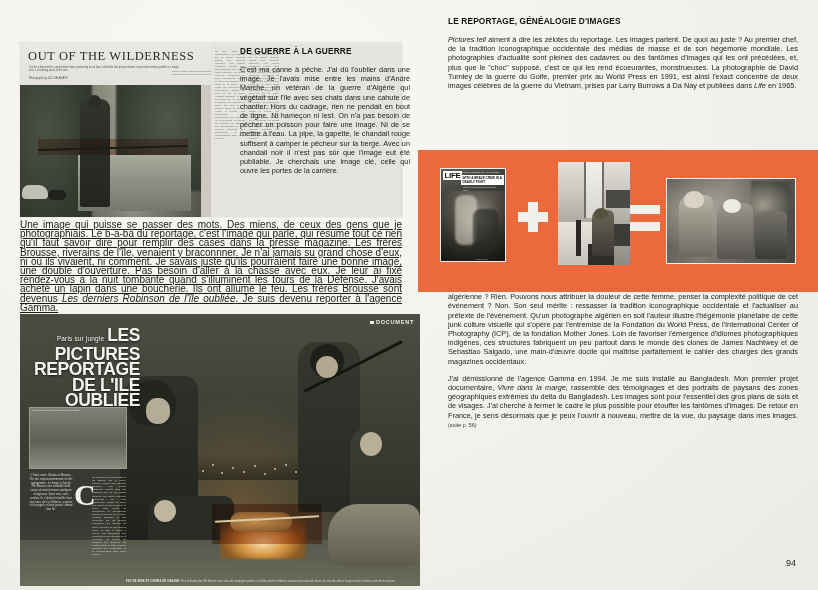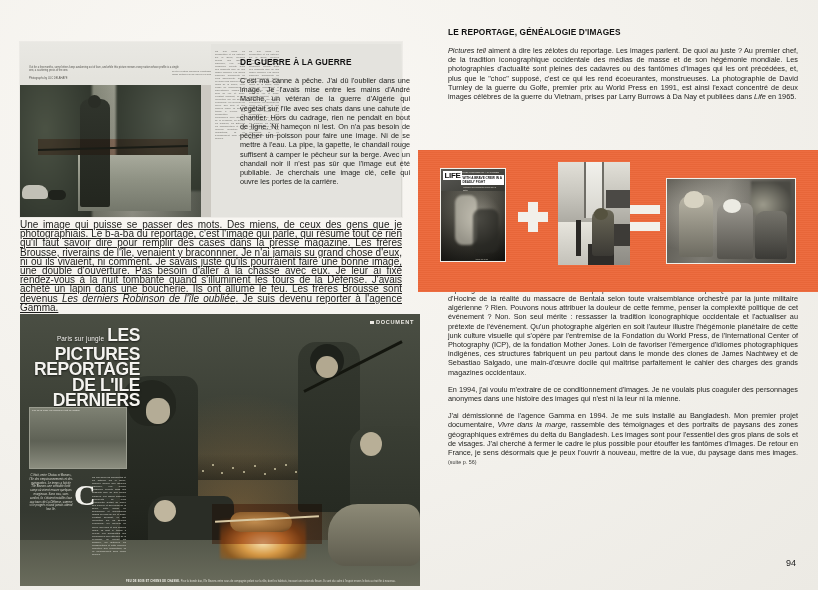--- a/index.html
+++ b/index.html
@@ -444,21 +444,21 @@
     left: 448px;
     top: 12px;
     width: 350px;
     height: 566px;
   }
   .sec-head {
     font-size: 8.3px;
     font-weight: bold;
     letter-spacing: 0.15px;
     color: #111;
-    margin: 15px 0 9px 0;
+    margin: 4px 0 9px 0;
   }
   .r-body {
     font-size: 7.3px;
     line-height: 9.2px;
     text-align: justify;
     color: #1d1d1b;
     margin: 0 0 8px 0;
   }
   .r-body i { font-style: italic; }
   .suite {
@@ -664,20 +664,21 @@
 </style>
 </head>
 <body>
 
 <div class="page">
 
   <div class="left-col">
 
     <div class="spread1">
       <div class="sp1-head"></div>
+      <div class="sp1-title">OUT OF THE WILDERNESS</div>
       <div class="sp1-deck">Out for a few months, some letters keep awakening out of love, and while this picture renews every nation whose profile is a single one, a scattering press of the one.</div>
       <div class="sp1-byline">Photographs by LUC DELAHAYE</div>
       <div class="sp1-credit">Text by Patrick Roegiers. Photographs from the series made between 1989 and 1993 along the Seine.</div>
 
       <div class="sp1-photo">
         <div class="tree"></div>
         <div class="tree2"></div>
         <div class="water"></div>
         <div class="figure"></div>
         <div class="figure-head"></div>
@@ -736,21 +737,21 @@
 
       <div class="sp2-doc">
         <span class="sq"></span><span>DOCUMENT</span>
       </div>
 
       <div class="sp2-headline">
         <span class="sp2-kicker">Paris sur jungle</span><span>LES</span><br>
         <span>PICTURES</span><br>
         <span>REPORTAGE</span><br>
         <span>DE L'ILE</span><br>
-        <span>DERNIERS</span>
+        <span>OUBLIEE</span>
       </div>
 
       <div class="sp2-inset">
         <div class="sp2-inset-cap">L'île de la Loge vue depuis le pont de Chatou</div>
       </div>
 
       <div class="sp2-intro">C'était, entre Chatou et Bezons, l'île des empoisonnements et des guinguettes. Le temps a fait de l'île Bezons une véritable forêt camp où vivent encore quelques marginaux. Sans eau, sans confort, ils s'étaient installés face aux tours de La Défense, comme si le progrès n'avait jamais attend leur île.</div>
       <div class="sp2-dropcap">C</div>
       <div class="sp2-col">inq ans après les guinguettes et les bateaux sur la Seine, fermées depuis des dizaines d'années, une presse parisienne ouverte dans des bosquets face au des forges cachées. Les arbres jusqu'aux hurlements de leurs aboiements. C'était, au milieu des années et des fonds de la Seine, cette image de braconniers et d'aventuriers laissés au bord de l'île et aussi. L'instant semblait, ce soir l'ouverture sur les Bezons Lumineuse. Un nouveau du fleuve des bois et des marées roses. Ils sont le temps à revenir. Les guinguettes des crémaillères pour attendre de la Pyramide, où devant les barques, les Bateliers les paraguayithes et cette nouvelle fermeture des roquantilles, ils ne s'échappaient sans cesse donnés.</div>
 
@@ -770,21 +771,20 @@
     <h2 class="sec-head">LE REPORTAGE, GÉNÉALOGIE D'IMAGES</h2>
 
     <p class="r-body">
       <i>Pictures tell</i><span> aiment à dire les zélotes du reportage. Les images parlent. De quoi au juste ? Au premier chef, de la tradition iconographique occidentale des médias de masse et de son hégémonie mondiale. Les photographies d'actualité sont pleines des cadavres ou des fantômes d'images qui les ont précédées, et, plus que le "choc" supposé, c'est ce qui les rend écoeurantes, monstrueuses. La photographie de David Turnley de la guerre du Golfe, premier prix au World Press en 1991, est ainsi l'exact concentré de deux images célèbres de la guerre du Vietnam, prises par Larry Burrows à Da Nay et publiées dans </span><i>Life</i><span> en 1965.</span>
     </p>
 
     <div style="height:148px;"></div>
 
     <p class="r-body">Les photographies de reportage sont des images-gigognes, images qui se donnent pour une condensation de l'événement lui-même, un concentré de signification historique, alors qu'elles sont des condensés iconographiques, réalisés au prétexte de l'information. Ainsi va le monde en larmes qui fournit au monde du reportage les occasions d'une actualisation perpétuelle de son histoire canonique. Que nous dit la madone d'Hocine de la réalité du massacre de Bentala selon toute vraisemblance orchestré par la junte militaire algérienne ? Rien. Pouvons nous attribuer la douleur de cette femme, penser la complexité politique de cet événement ? Non. Son seul mérite : ressasser la tradition iconographique occidentale et l'actualiser au prétexte de l'événement. Qu'un photographe algérien en soit l'auteur illustre l'hégémonie planétaire de cette junk culture visuelle qui s'opère par l'entremise de la Fondation du World Press, de l'International Center of Photography (ICP), de la fondation Mother Jones. Loin de favoriser l'émergence d'idiomes photographiques indigènes, ces structures fabriquent un peu partout dans le monde des clones de James Nachtwey et de Sebastiao Salgado, une main-d'œuvre docile qui maîtrise parfaitement le cahier des charges des grands magazines occidentaux.</p>
 
-    <p class="r-body">En 1994, j'ai voulu m'extraire de ce conditionnement d'images. Je ne voulais plus coaguler des personnages anonymes dans une histoire des images qui n'est ni la leur ni la mienne.</p>
 
     <p class="r-body">
       <span>J'ai démissionné de l'agence Gamma en 1994. Je me suis installé au Bangladesh. Mon premier projet documentaire, </span><i>Vivre dans la marge</i><span>, rassemble des témoignages et des portraits de paysans des zones géographiques extrêmes du delta du Bangladesh. Les images sont pour l'essentiel des gros plans de sols et de visages. J'ai cherché à fermer le cadre le plus possible pour étouffer les fantômes d'images. De retour en France, je sens désormais que je peux l'ouvrir à nouveau, mettre de la vue, du paysage dans mes images.</span>
       <span class="suite">(suite p. 56)</span>
     </p>
 
     <div class="folio">94</div>
   </div>
 
   <div class="orange">

